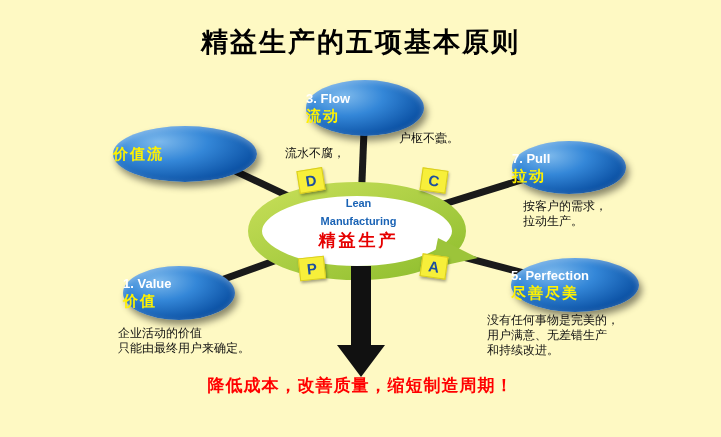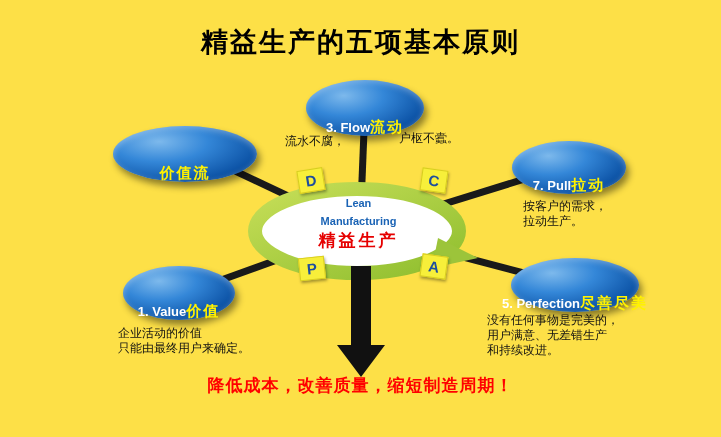--- a/index.html
+++ b/index.html
@@ -1,28 +1,28 @@
 <!DOCTYPE html>
 <html><head>
 <meta charset="utf-8">
 <style>
   html,body{margin:0;padding:0;background:#ffffff;}
   body{font-family:"Liberation Sans","DejaVu Sans",sans-serif;}
-  #stage{position:relative;width:721px;height:437px;background:#fde047;overflow:hidden;margin:0 auto;}
+  #stage{position:relative;width:721px;height:437px;background:#fef9c3;overflow:hidden;margin:0 auto;}
 
   .title{position:absolute;left:0;top:24px;width:721px;text-align:center;
          font-size:27px;font-weight:bold;color:#000;letter-spacing:2px;}
 
   svg.layer{position:absolute;left:0;top:0;}
 
   
   .node{position:absolute;border-radius:50%;
         background:radial-gradient(ellipse at 32% 28%, #7db9ec 0%, #3487d8 35%, #0e55a8 72%, #093c7e 100%);
         box-shadow:3px 5px 7px rgba(0,0,0,0.45), inset 0 2px 6px rgba(255,255,255,0.35);
-        display:flex;flex-direction:row;align-items:flex-end;justify-content:center;
+        display:flex;flex-direction:column;align-items:flex-start;justify-content:center;
         z-index:4;}
   .node .en{color:#ffffff;font-weight:bold;font-size:13px;line-height:16px;white-space:nowrap;}
   .node .cn{color:#fff200;font-weight:bold;font-size:15px;line-height:18px;letter-spacing:2px;white-space:nowrap;}
 
   
   .center-text{position:absolute;left:276px;top:194px;width:165px;text-align:center;z-index:7;}
   .center-text .en{color:#1a63b5;font-weight:bold;font-size:11px;line-height:18px;}
   .center-text .cn{color:#e60000;font-weight:bold;font-size:17px;line-height:22px;letter-spacing:3px;}
 
   
@@ -95,21 +95,21 @@
   <div class="node" style="left:512px;top:141px;width:114px;height:53px">
     <span class="en">7. Pull</span>
     <span class="cn">拉动</span>
   </div>
 
   <div class="node" style="left:511px;top:258px;width:128px;height:54px">
     <span class="en">5. Perfection</span>
     <span class="cn">尽善尽美</span>
   </div>
 
-  <div class="note" style="left:285px;top:134px">流水不腐，</div>
+  <div class="note" style="left:285px;top:146px">流水不腐，</div>
   <div class="note" style="left:399px;top:131px">户枢不蠹。</div>
   <div class="note" style="left:523px;top:199px;width:110px;text-align:left">按客户的需求，
 拉动生产。</div>
   <div class="note" style="left:118px;top:326px;width:170px;text-align:left">企业活动的价值
 只能由最终用户来确定。</div>
   <div class="note" style="left:487px;top:313px;width:160px;text-align:left">没有任何事物是完美的，
 用户满意、无差错生产
 和持续改进。</div>
 
   <div class="footer">降低成本，改善质量，缩短制造周期！</div>

